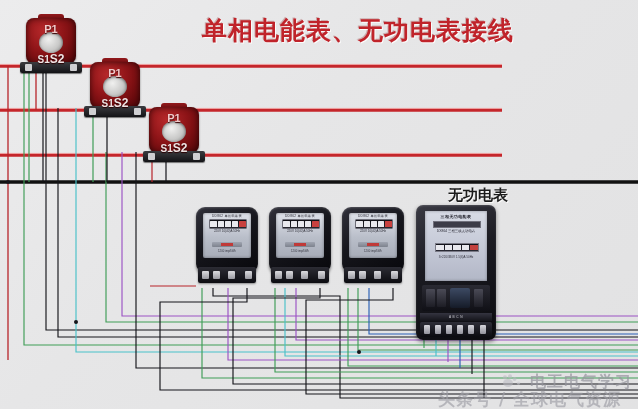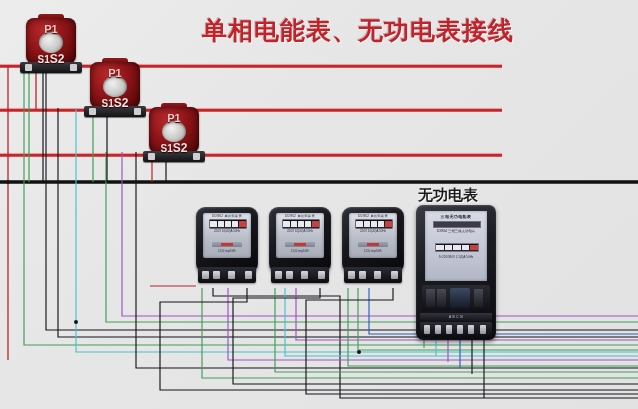--- a/index.html
+++ b/index.html
@@ -171,21 +171,21 @@
   #rmeter .rterm{
     position:absolute;left:4px;top:117px;width:72px;height:15px;border-radius:2px;
     background:linear-gradient(#2e2e38,#0b0b10);
   }
   #rmeter .rterm i{
     position:absolute;top:3px;width:6px;height:9px;border-radius:1px;display:block;
     background:linear-gradient(#d6d6dc,#92929c);
   }
 
   .rlabel{
-    position:absolute;left:418px;top:186px;width:90px;text-align:left;
+    position:absolute;left:418px;top:186px;width:90px;text-align:right;
     font-family:"DejaVu Sans","Liberation Sans",sans-serif;
     font-size:15px;font-weight:bold;color:#1b1b1b;
     text-shadow:1px 1px 0 rgba(255,255,255,.8);
     white-space:nowrap;
   }
 
   
   .wm{position:absolute;left:430px;top:372px;width:208px;height:37px;}
   .wm .paw{
     position:absolute;left:72px;top:2px;width:26px;height:16px;
@@ -430,14 +430,25 @@
     <div class="rterm">
       <i style="left:4px"></i>
       <i style="left:15px"></i>
       <i style="left:26px"></i>
       <i style="left:37px"></i>
       <i style="left:48px"></i>
       <i style="left:60px"></i>
     </div>
   </div>
 
+  <div class="wm">
+    <svg class="paw" viewBox="0 0 26 16">
+      <ellipse cx="6" cy="9" rx="5" ry="4" fill="#b9b9c0"></ellipse>
+      <circle cx="3" cy="3.4" r="2.1" fill="#b9b9c0"></circle>
+      <circle cx="8" cy="2.4" r="2.1" fill="#b9b9c0"></circle>
+      <circle cx="12.6" cy="5" r="1.9" fill="#b9b9c0"></circle>
+      <circle cx="16.5" cy="9" r="1.7" fill="#cfcfd4"></circle>
+    </svg>
+    <div class="l1">电工电气学习</div>
+    <div class="l2">头条号 / 全球电气资源</div>
+  </div>
 
 </div>
 
 </body></html>

